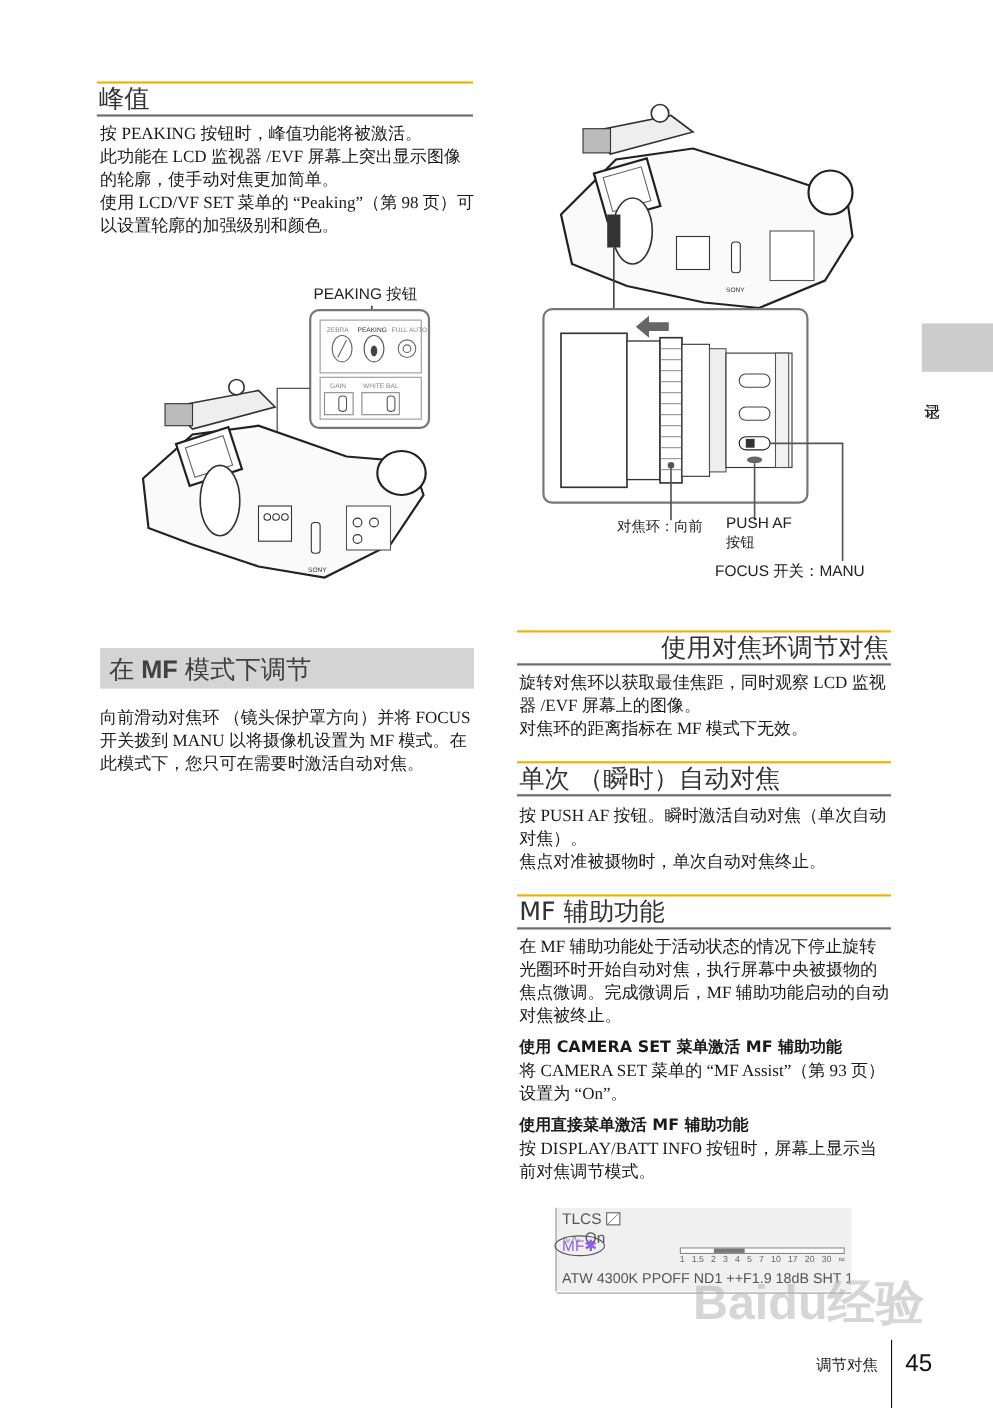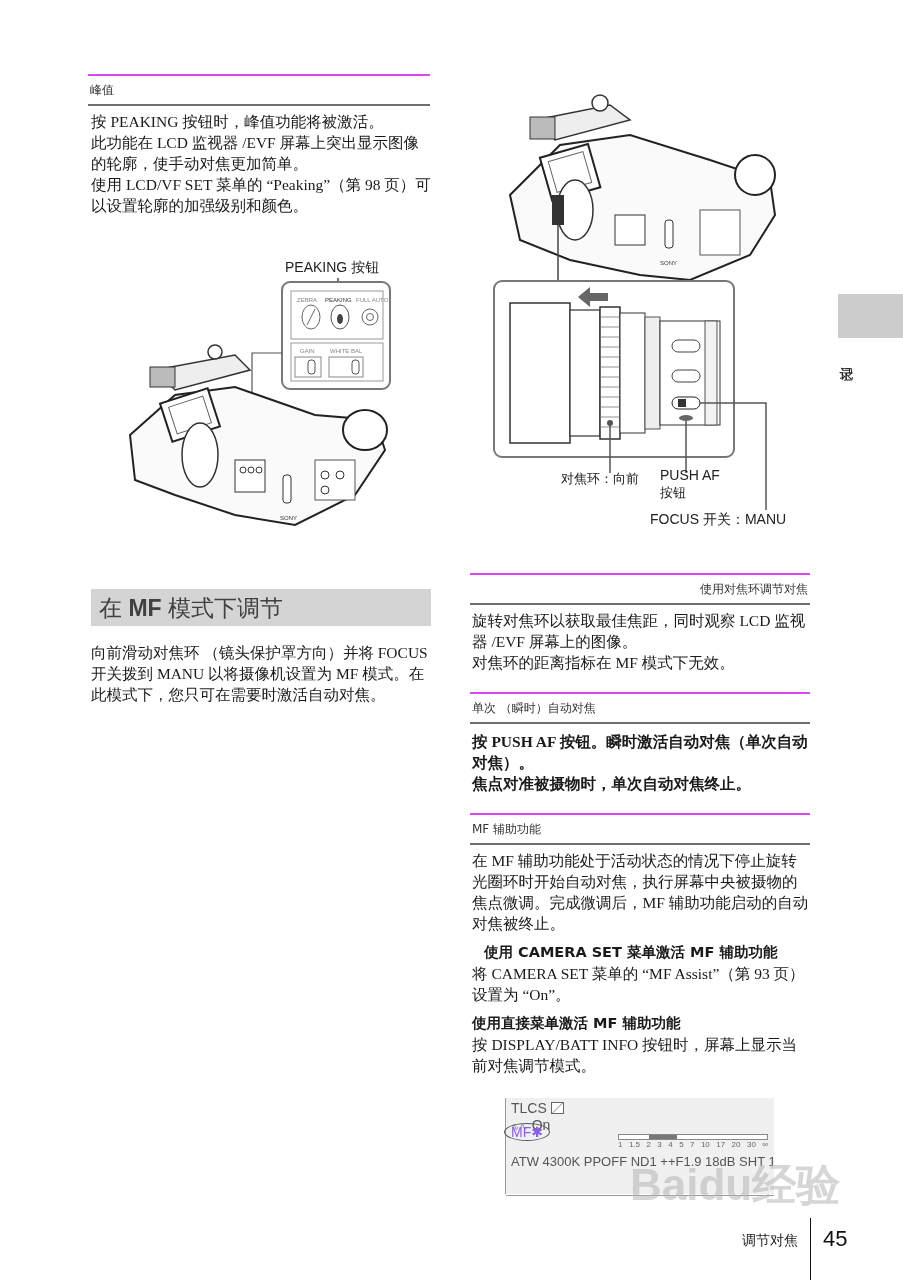--- a/index.html
+++ b/index.html
@@ -1,33 +1,33 @@
 <!DOCTYPE html>
 <html><head>
 <meta charset="utf-8">
 <style>
   html, body { margin:0; padding:0; background:#ffffff; }
   body { width:903px; height:1280px; position:relative; overflow:hidden;
          font-family:"Liberation Serif","DejaVu Serif",serif; color:#1a1a1a; }
   .abs { position:absolute; }
-  .sec-head { position:absolute; border-top:2px solid #d946ef; border-bottom:2px solid #6e6e6e;
-              font-family:"DejaVu Sans","Liberation Sans",sans-serif; font-size:12px; color:#333;
+  .sec-head { position:absolute; border-top:2px solid #eab308; border-bottom:2px solid #6e6e6e;
+              font-family:"DejaVu Sans","Liberation Sans",sans-serif; font-size:23px; color:#333;
               line-height:26px; padding:1px 2px 1px 2px; box-sizing:border-box; }
   .body-text { position:absolute; font-size:15.5px; line-height:21px; color:#1a1a1a; }
   .body-text p { margin:0; }
   .sub-head { font-family:"DejaVu Sans","Liberation Sans",sans-serif; font-weight:bold; font-size:14.5px; color:#1a1a1a; }
   .big-head { position:absolute; background:#d4d4d4; font-family:Liberation Sans, sans-serif;
               font-size:23px; color:#404040; padding:2px 8px; box-sizing:border-box; line-height:34px; }
   .big-head b { font-weight:bold; }
   .side-tab { position:absolute; left:838px; top:294px; width:65px; height:44px; background:#cccccc; }
   .side-label { position:absolute; left:840px; top:356px; width:14px; font-size:14px; line-height:15px;
                 writing-mode:vertical-rl; color:#222; }
   .callout { position:absolute; font-family:"Liberation Sans","DejaVu Sans",sans-serif; font-size:14px; color:#222; line-height:18px; }
   .illus { position:absolute; }
-  .lcd { position:absolute; left:505px; top:1098px; width:268px; height:96px; background:#f0f0f0;
+  .lcd { position:absolute; left:505px; top:1098px; width:268px; height:76px; background:#f0f0f0;
          border-left:1px solid #999; font-family:"Liberation Sans","DejaVu Sans",sans-serif; color:#555; }
   .lcd .row { position:absolute; left:5px; white-space:nowrap; font-size:14px; }
   .footer-title { position:absolute; right:105px; top:1232px; font-size:14px; }
   .footer-num { position:absolute; left:823px; top:1226px; font-family:"Liberation Sans",sans-serif; font-size:22px; color:#111; }
   .footer-rule { position:absolute; left:810px; top:1218px; width:1px; height:62px; background:#111; }
   .watermark { position:absolute; left:630px; top:1162px; font-family:"Liberation Sans",sans-serif; color:rgba(180,180,180,0.55); }
 </style>
 </head>
 <body>
 
@@ -161,31 +161,31 @@
   <span>使用对焦环调节对焦</span>
 </div>
 <div class="body-text" style="left:472px; top:610px; width:340px;">
   <p>旋转对焦环以获取最佳焦距，同时观察 LCD 监视器 /EVF 屏幕上的图像。</p>
   <p>对焦环的距离指标在 MF 模式下无效。</p>
 </div>
 
 <div class="sec-head" style="left:470px; top:692px; width:340px;">
   <span>单次 （瞬时）自动对焦</span>
 </div>
-<div class="body-text" style="left:472px; top:731px; width:340px;font-weight:bold;">
+<div class="body-text" style="left:472px; top:731px; width:340px;">
   <p>按 PUSH AF 按钮。瞬时激活自动对焦（单次自动对焦）。</p>
   <p>焦点对准被摄物时，单次自动对焦终止。</p>
 </div>
 
 <div class="sec-head" style="left:470px; top:813px; width:340px;">
   <span>MF 辅助功能</span>
 </div>
 <div class="body-text" style="left:472px; top:850px; width:338px;">
   <p>在 MF 辅助功能处于活动状态的情况下停止旋转光圈环时开始自动对焦，执行屏幕中央被摄物的焦点微调。完成微调后，MF 辅助功能启动的自动对焦被终止。</p>
-  <p class="sub-head" style="margin-top:8px;margin-left:12px;">使用 CAMERA SET 菜单激活 MF 辅助功能</p>
+  <p class="sub-head" style="margin-top:8px;">使用 CAMERA SET 菜单激活 MF 辅助功能</p>
   <p>将 CAMERA SET 菜单的 “MF Assist”（第 93 页）设置为 “On”。</p>
   <p class="sub-head" style="margin-top:8px;">使用直接菜单激活 MF 辅助功能</p>
   <p>按 DISPLAY/BATT INFO 按钮时，屏幕上显示当前对焦调节模式。</p>
 </div>
 
 <div class="lcd">
   <div class="row" style="top:2px;">
     <span>TLCS</span>
     <span style="display:inline-block; width:11px; height:10px; border:1px solid #666; vertical-align:-1px; background:linear-gradient(135deg,#fff 45%,#888 50%,#fff 55%);"></span>
   </div>

